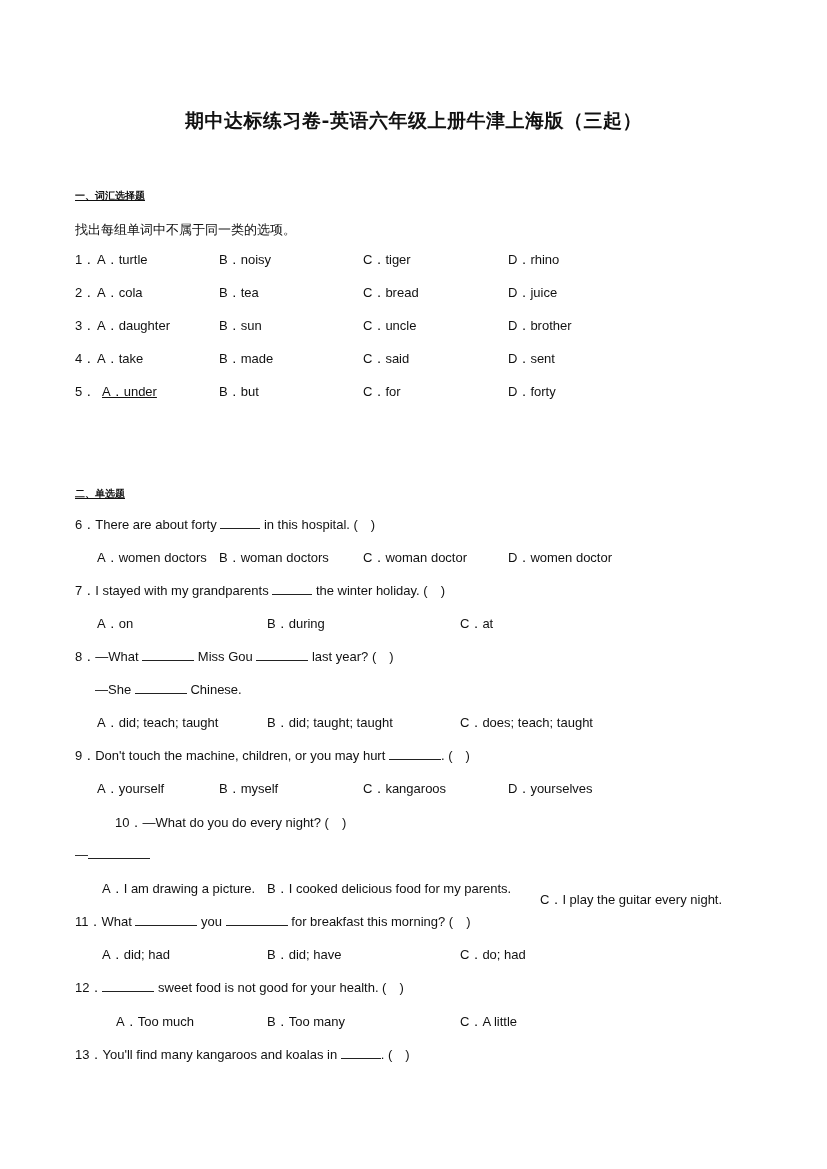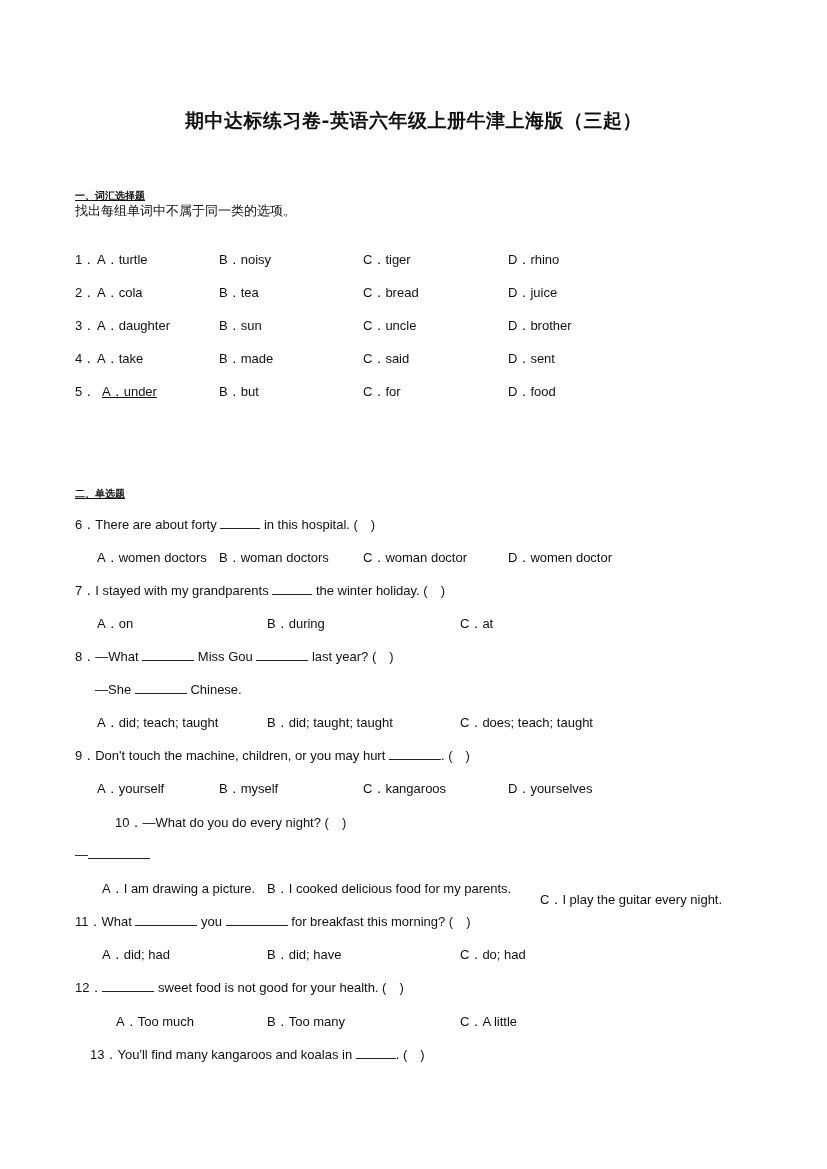--- a/index.html
+++ b/index.html
@@ -13,21 +13,21 @@
   .txt { font-size: 13px; }
   .blank { display: inline-block; border-bottom: 1px solid #222; height: 12px; vertical-align: baseline; }
   .w6 { width: 40px; } .w8 { width: 52px; } .w9 { width: 62px; }
 </style>
 </head>
 <body>
 
 <div class="abs title">期中达标练习卷-英语六年级上册牛津上海版（三起）</div>
 
 <div class="abs sec" style="top:189px;left:75px;">一、词汇选择题</div>
-<div class="abs txt" style="top:202px;left:75px;">找出每组单词中不属于同一类的选项。</div>
+<div class="abs txt" style="top:221px;left:75px;">找出每组单词中不属于同一类的选项。</div>
 
 <div>
   <span class="abs txt" style="top:251px;left:75px;">1．</span>
   <span class="abs txt" style="top:251px;left:97px;">A．turtle</span>
   <span class="abs txt" style="top:251px;left:219px;">B．noisy</span>
   <span class="abs txt" style="top:251px;left:363px;">C．tiger</span>
   <span class="abs txt" style="top:251px;left:508px;">D．rhino</span>
 </div>
 <div>
   <span class="abs txt" style="top:284px;left:75px;">2．</span>
@@ -48,21 +48,21 @@
   <span class="abs txt" style="top:350px;left:97px;">A．take</span>
   <span class="abs txt" style="top:350px;left:219px;">B．made</span>
   <span class="abs txt" style="top:350px;left:363px;">C．said</span>
   <span class="abs txt" style="top:350px;left:508px;">D．sent</span>
 </div>
 <div>
   <span class="abs txt" style="top:383px;left:75px;">5．</span>
   <span class="abs txt" style="top:383px;left:102px;text-decoration:underline;">A．under</span>
   <span class="abs txt" style="top:383px;left:219px;">B．but</span>
   <span class="abs txt" style="top:383px;left:363px;">C．for</span>
-  <span class="abs txt" style="top:383px;left:508px;">D．food</span>
+  <span class="abs txt" style="top:383px;left:508px;">D．forty</span>
 </div>
 
 <div class="abs sec" style="top:487px;left:75px;">二、单选题</div>
 
 <div class="abs txt" style="top:516px;left:75px;">
   <span>6．</span><span>There are about forty</span>
   <span class="blank w6"></span>
   <span>in this hospital. (　)</span>
 </div>
 <span class="abs txt" style="top:549px;left:97px;">A．women doctors</span>
@@ -126,16 +126,16 @@
 <span class="abs txt" style="top:946px;left:460px;">C．do; had</span>
 
 <div class="abs txt" style="top:979px;left:75px;">
   <span>12．</span><span class="blank w8"></span>
   <span>sweet food is not good for your health. (　)</span>
 </div>
 <span class="abs txt" style="top:1013px;left:116px;">A．Too much</span>
 <span class="abs txt" style="top:1013px;left:267px;">B．Too many</span>
 <span class="abs txt" style="top:1013px;left:460px;">C．A little</span>
 
-<div class="abs txt" style="top:1046px;left:75px;margin-left:15px;">
+<div class="abs txt" style="top:1046px;left:75px;">
   <span>13．</span><span>You'll find many kangaroos and koalas in</span>
   <span class="blank w6"></span><span>. (　)</span>
 </div>
 
 </body></html>

